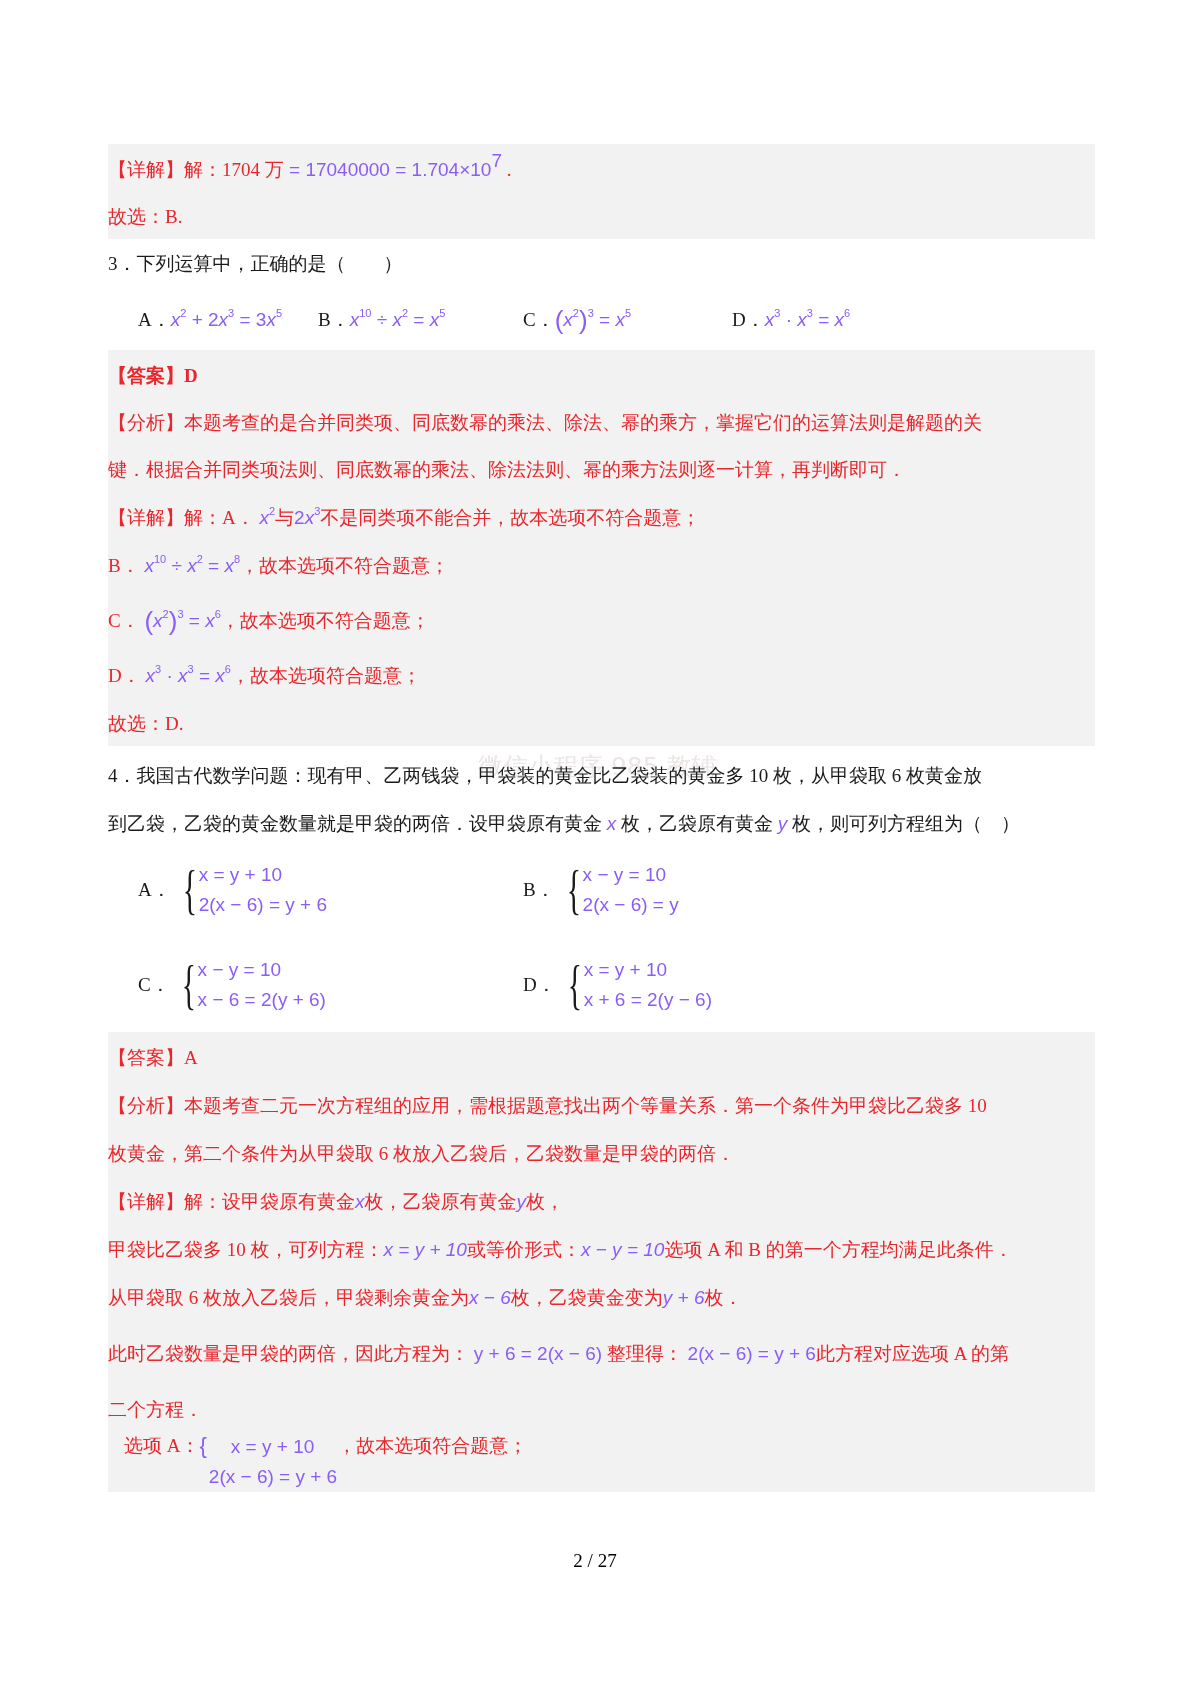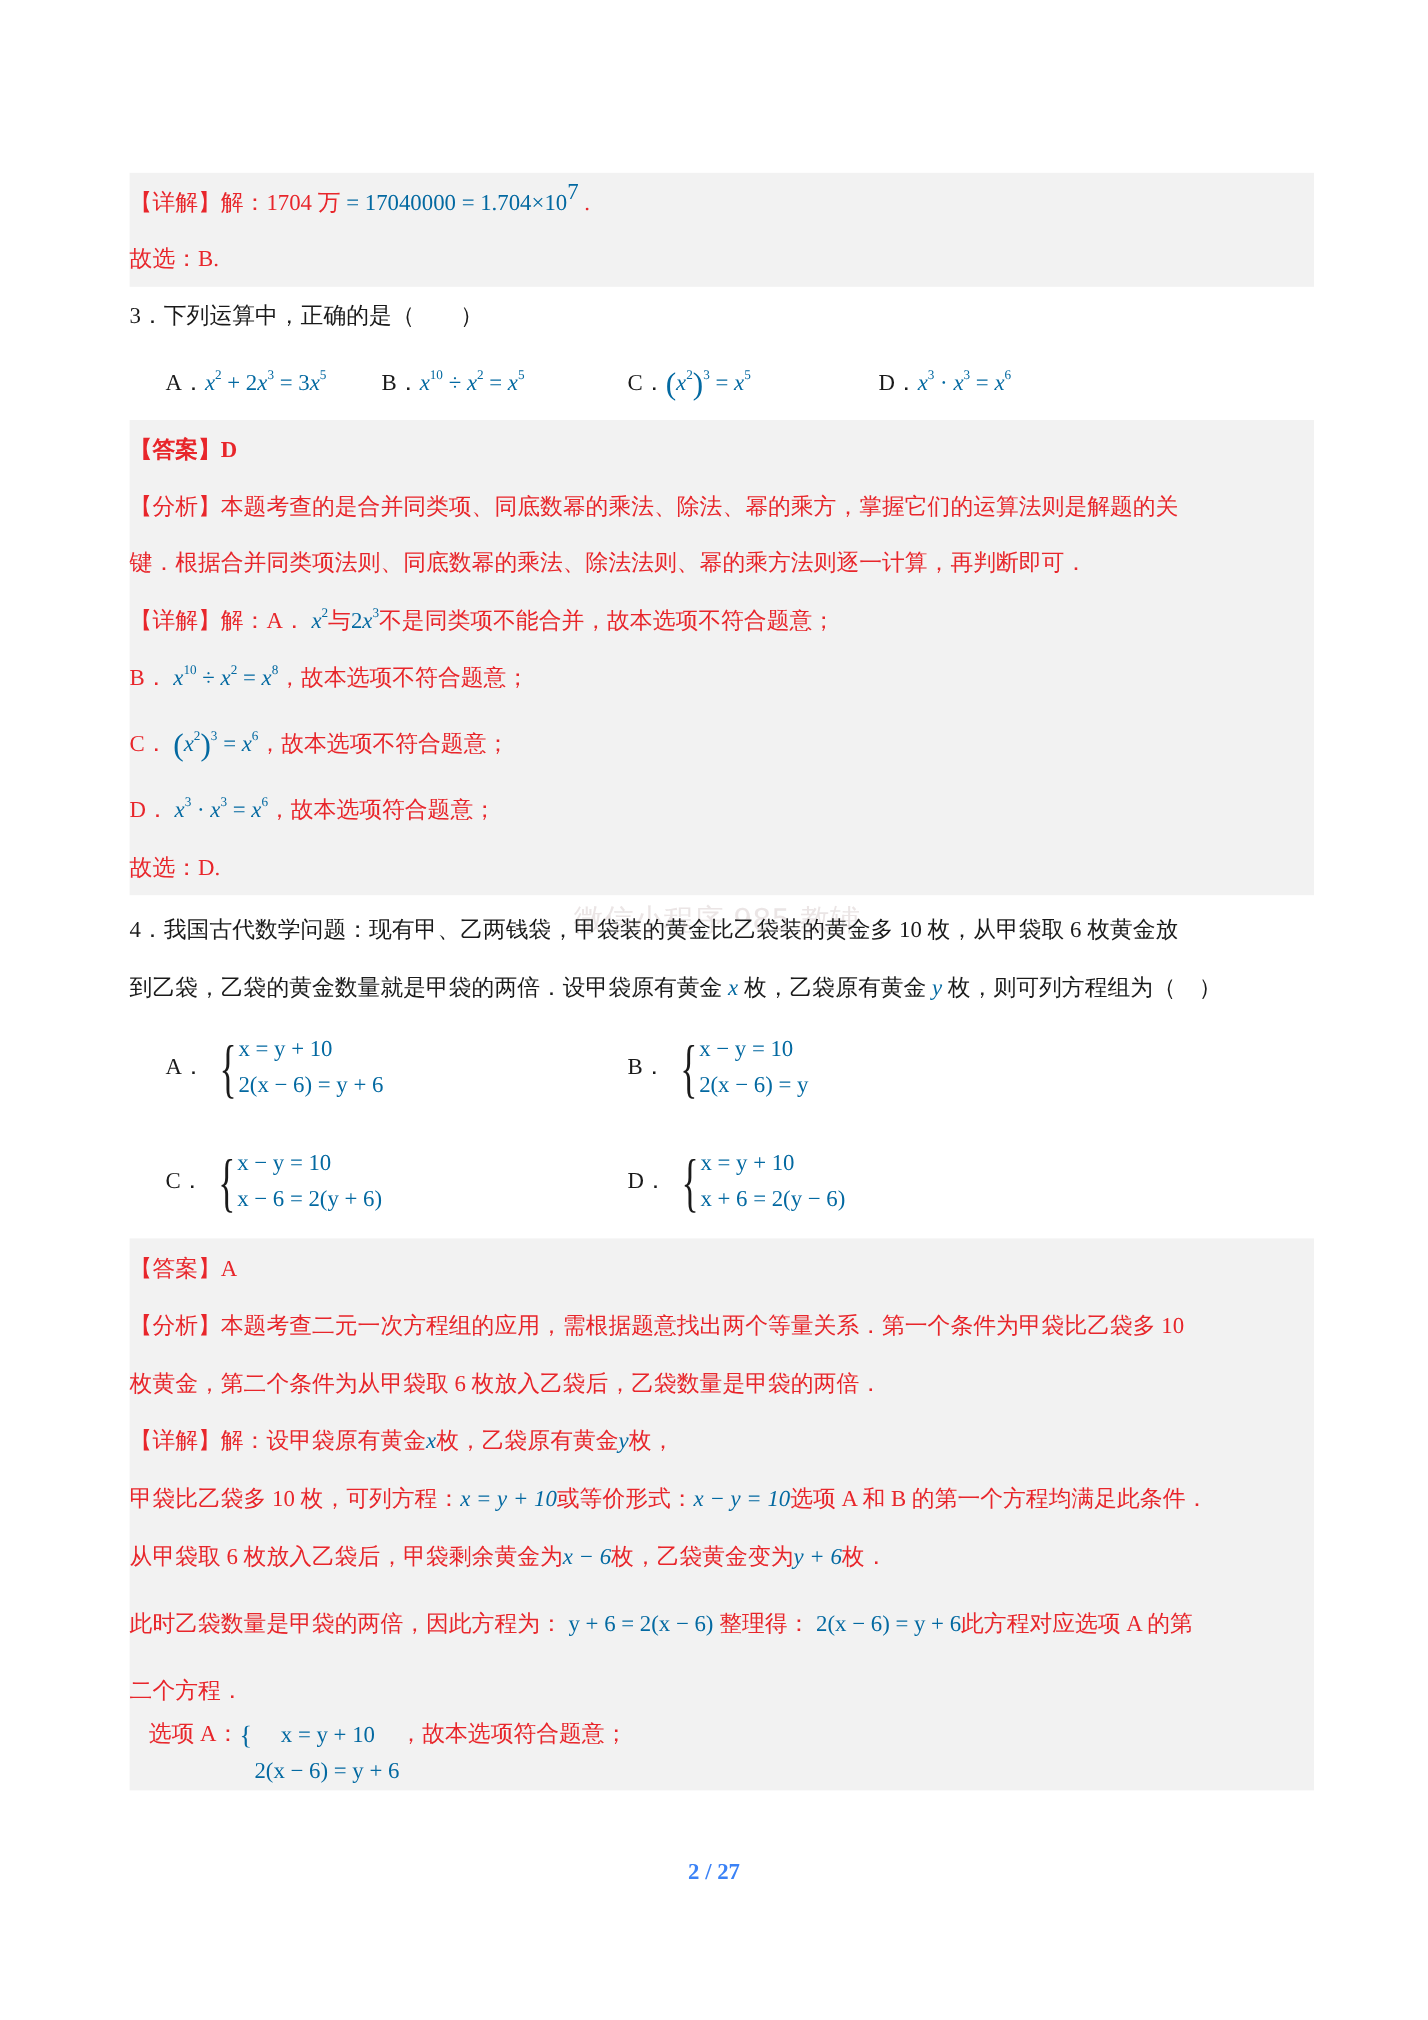--- a/index.html
+++ b/index.html
@@ -5,30 +5,30 @@
   html, body { margin: 0; padding: 0; }
   body {
     width: 1190px; height: 1683px; background: #ffffff; position: relative;
     font-family: "Liberation Serif", "DejaVu Serif", serif;
     color: #1a1a1a; overflow: hidden;
   }
   .box { background: #f2f2f2; position: absolute; left: 108px; width: 987px; }
   .line { position: absolute; left: 108px; font-size: 19px; line-height: 28px; white-space: nowrap; }
   .red { color: #e8262b; }
   .tag { color: #e8262b; }
-  .math { font-family: Liberation Serif, serif; color: #0369a1; font-size: 19px; }
+  .math { font-family: Liberation Sans, sans-serif; color: #8b5cf6; font-size: 19px; }
   .math i { font-style: italic; }
   sup { font-size: 11px; vertical-align: 9px; line-height: 0; }
   .big-paren { font-size: 26px; vertical-align: -3px; font-weight: 300; }
   .opt { position: absolute; font-size: 19px; line-height: 28px; white-space: nowrap; }
   .sys { display: inline-flex; align-items: center; vertical-align: middle; }
   .brace { font-size: 54px; line-height: 54px; font-weight: 100; transform: scaleX(0.55); margin-right: -4px; color: #1a1a1a; }
   .sys-lines { display: flex; flex-direction: column; line-height: 30px; }
   .watermark { position: absolute; left: 478px; top: 750px; color: #e9e3e3; font-size: 25px; font-family: "DejaVu Sans", sans-serif; opacity: 0.9; }
-  .pageno { position: absolute; top: 1550px; width: 1190px; text-align: center; font-size: 19px; color: #3b82f6; left: 0; font-weight: bold; }
+  .pageno { position: absolute; top: 1550px; width: 1190px; text-align: center; font-size: 19px; color: #000000; left: 0; }
   .small-sys { display: inline-flex; vertical-align: middle; margin-left: 16px; }
   .small-sys .sys-lines { line-height: 30px; font-size: 19px; }
 </style>
 </head>
 <body>
 
 <div class="box" style="top:144px;height:95px;"></div>
 <div class="line" style="top:156px;">
   <span class="tag">【详解】</span><span class="red">解：</span><span class="red">1704 万</span><span class="math"> = 17040000 = 1.704×10</span><sup class="math">7</sup><span class="red"> .</span>
 </div>

